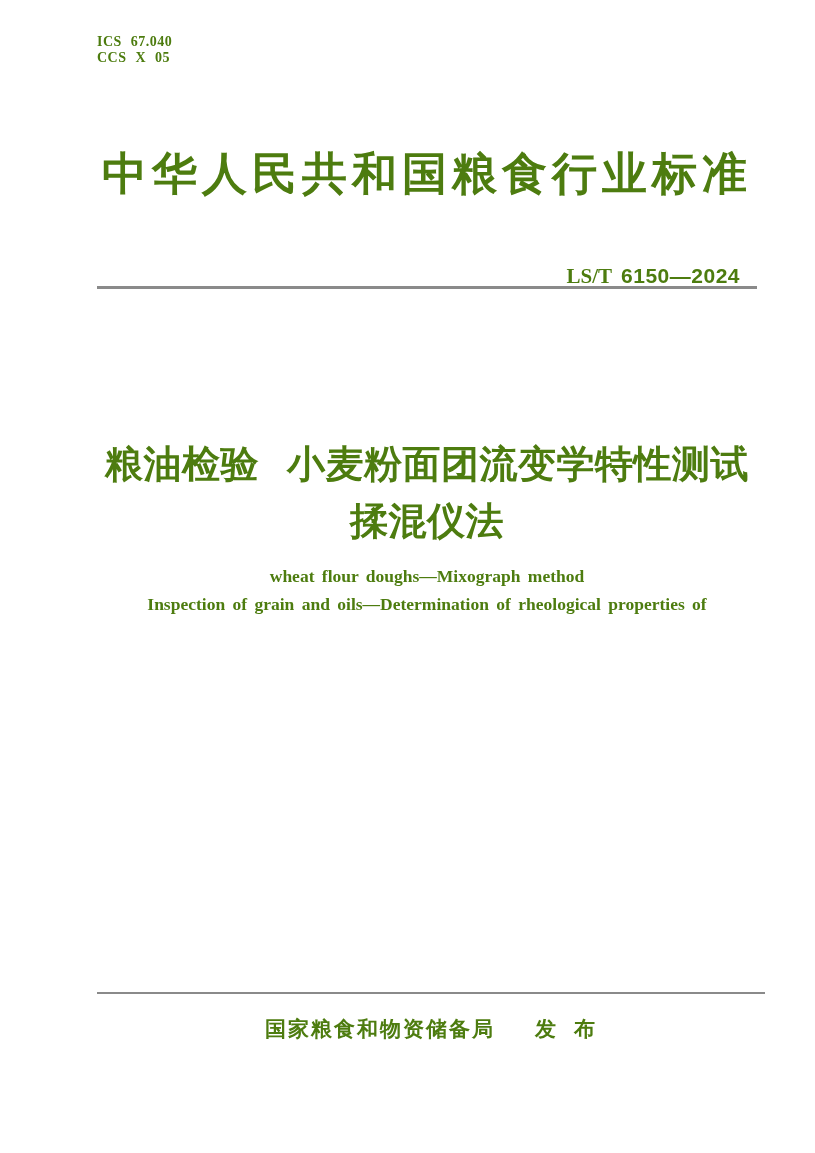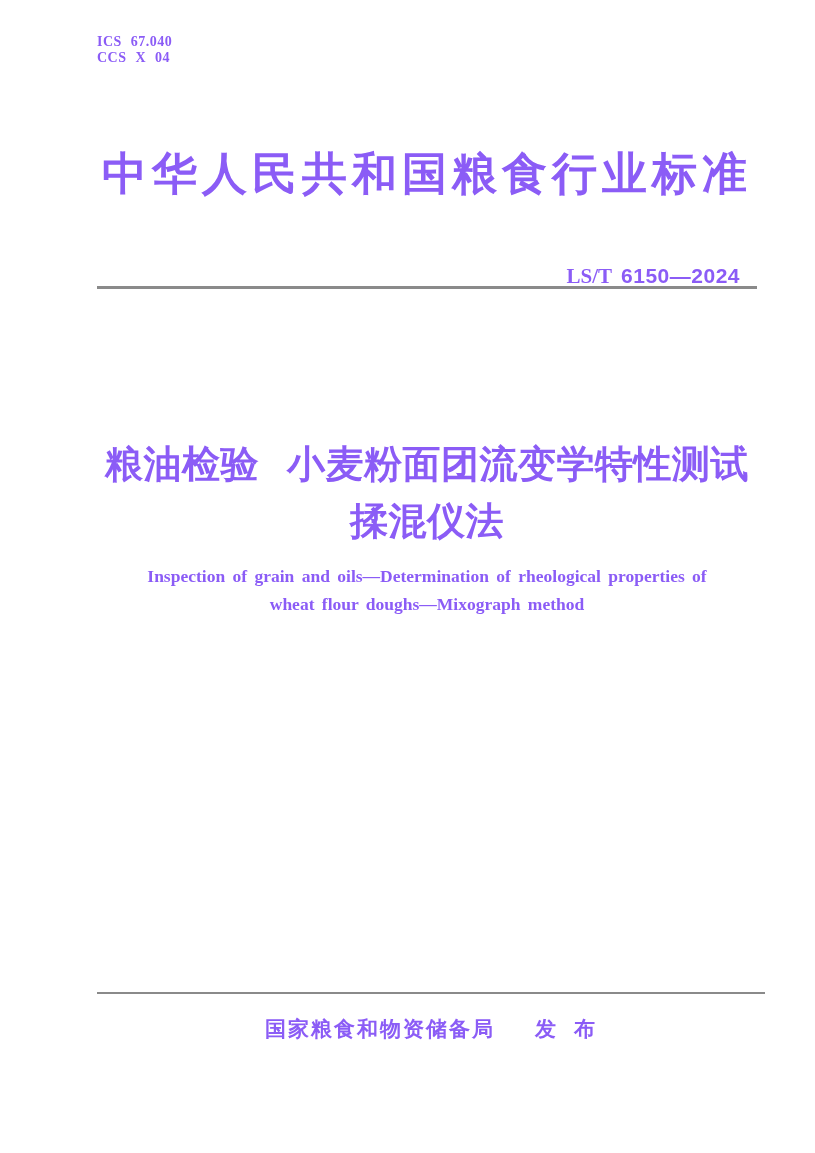--- a/index.html
+++ b/index.html
@@ -133,45 +133,45 @@
     white-space: nowrap;
   }
   .publisher-action {
     margin-left: 40px;
     word-spacing: 8px;
   }
 </style>
 </head>
 <body>
 
-<div class="page" style="background: rgb(255, 255, 255); color: #8b5cf6;">
+<div class="page" style="background: rgb(255, 255, 255); color: #4d7c0f;">
 
   <div class="ics-block">
     <div>ICS 67.040</div>
-    <div>CCS X 04</div>
+    <div>CCS X 05</div>
   </div>
 
   <h1 class="header-title">中华人民共和国粮食行业标准</h1>
 
   <div class="std-code">
     <span class="std-prefix">LS/T</span><span class="std-number">6150—2024</span>
   </div>
 
   <div class="rule rule-top" style="background: rgb(138, 138, 138);"></div>
 
   <div class="cn-title">
     <div class="cn-title-line1">
       <span>粮油检验</span><span class="title-gap"></span><span>小麦粉面团流变学特性测试</span>
     </div>
     <div class="cn-title-line2">揉混仪法</div>
   </div>
 
   <div class="en-title">
+    <div>wheat flour doughs—Mixograph method</div>
     <div>Inspection of grain and oils—Determination of rheological properties of</div>
-    <div>wheat flour doughs—Mixograph method</div>
   </div>
 
   <div class="dates-row">
   </div>
 
   <div class="rule rule-bottom" style="background: rgb(138, 138, 138);"></div>
 
   <div class="publisher-row">
     <span class="publisher-name">国家粮食和物资储备局</span><span class="publisher-action">发 布</span>
   </div>

